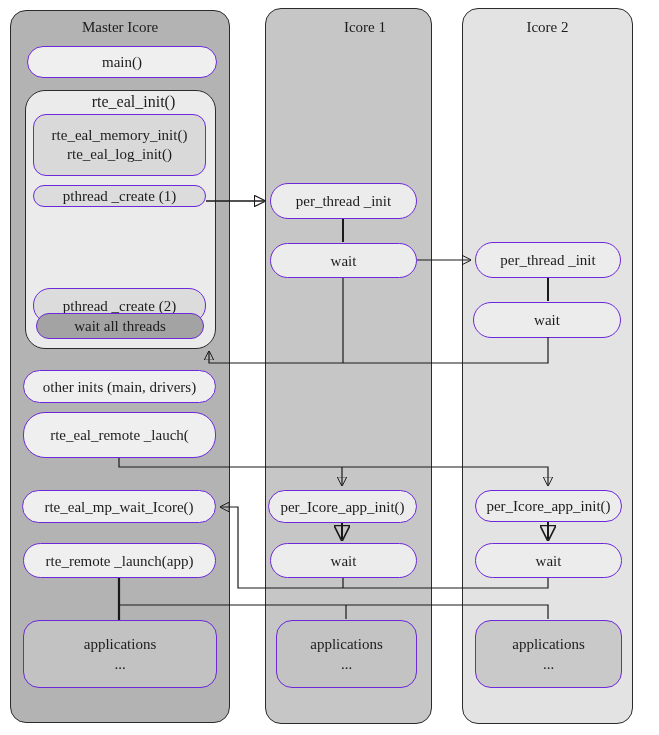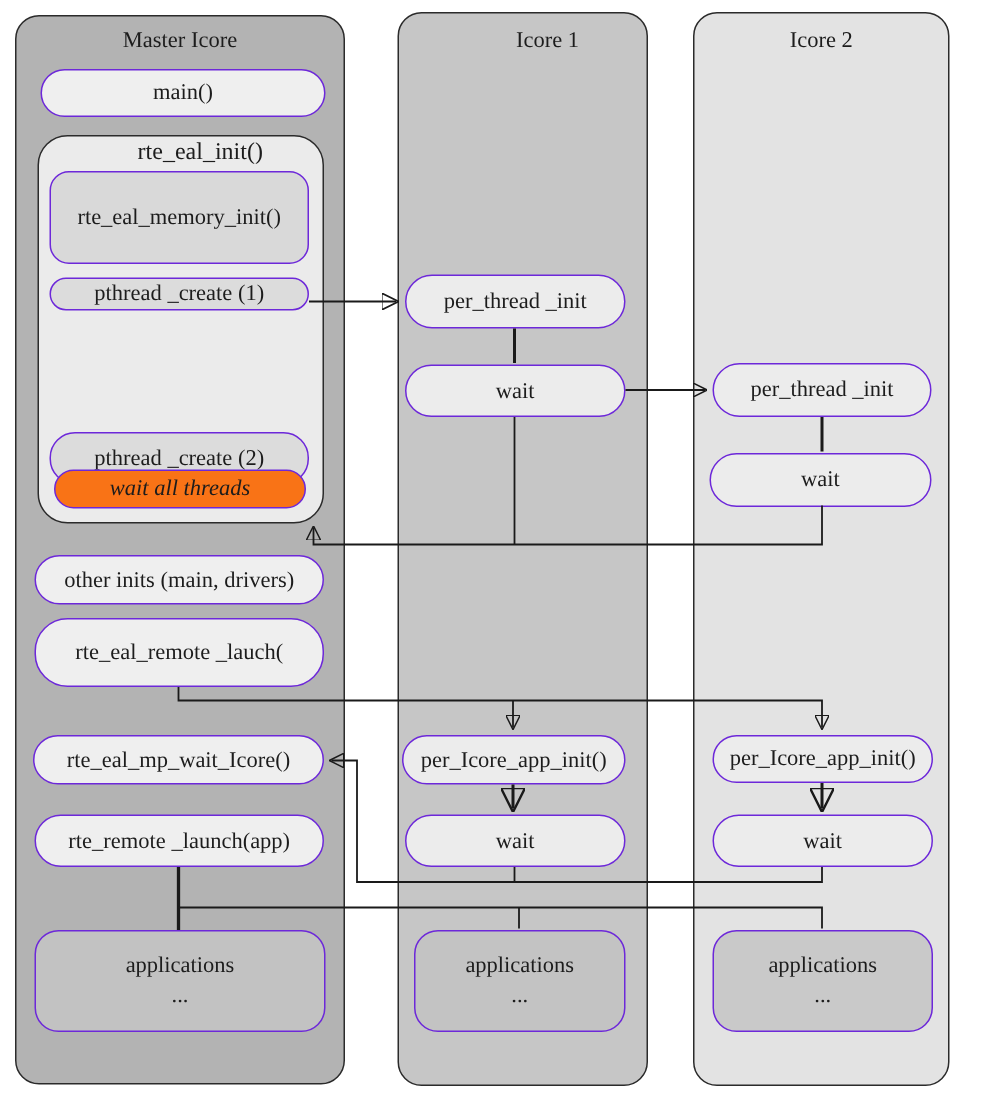--- a/index.html
+++ b/index.html
@@ -26,21 +26,21 @@
     position:absolute;border:1px solid #2b2b2b;border-radius:20px;box-sizing:border-box;
     background:#ebebeb;
   }
   .grp-title{position:absolute;left:38px;top:92px;width:191px;text-align:center;font-size:16px;height:20px;line-height:20px;}
   
   .b-main{left:27px;top:46px;width:190px;height:32px;}
   .b-ealgrp{left:25px;top:90px;width:191px;height:259px;}
   .b-meminit{left:33px;top:98px;width:173px;height:62px;border-radius:13px;background:#d9d9d9;line-height:19px;margin-top:16px;}
   .b-pth1{left:33px;top:185px;width:173px;height:22px;background:#dcdcdc;}
   .b-pth2{left:33px;top:243px;width:173px;height:35px;background:#dcdcdc;margin-top:45px;}
-  .b-waitall{left:36px;top:313px;width:168px;height:26px;border-radius:13px;background:#f97316;font-style:italic;}
+  .b-waitall{left:36px;top:313px;width:168px;height:26px;border-radius:13px;background:#a3a3a3;}
   .b-otherinits{left:23px;top:370px;width:193px;height:33px;}
   .b-remlauch{left:23px;top:412px;width:193px;height:46px;border-radius:22px;line-height:19px;gap:31px;}
   .b-mpwait{left:22px;top:490px;width:194px;height:33px;}
   .b-remlaunchapp{left:23px;top:543px;width:193px;height:35px;border-radius:18px;}
   .b-appm{left:23px;top:620px;width:194px;height:68px;border-radius:16px;background:#c2c2c2;line-height:20px;}
   
   .b-pti1{left:270px;top:183px;width:147px;height:36px;border-radius:18px;background:#ececec;}
   .b-wait1a{left:270px;top:243px;width:147px;height:35px;border-radius:18px;background:#ececec;}
   .b-pia1{left:268px;top:490px;width:149px;height:33px;background:#ececec;}
   .b-wait1b{left:270px;top:543px;width:147px;height:35px;border-radius:18px;background:#ececec;}
@@ -65,20 +65,21 @@
 <div class="col-title t-icore1">Icore 1</div>
 <div class="col-title t-icore2">Icore 2</div>
 
 <div class="box pill b-main">main()</div>
 
 <div class="grp b-ealgrp"></div>
 <div class="grp-title">rte_eal_init()</div>
 
 <div class="box b-meminit">
   <span>rte_eal_memory_init()</span>
+  <span>rte_eal_log_init()</span>
 </div>
 
 <div class="box pill b-pth1">pthread _create (1)</div>
 <div class="box pill b-pth2">pthread _create (2)</div>
 <div class="box b-waitall">wait all threads</div>
 
 <div class="box pill b-otherinits">other inits (main, drivers)</div>
 
 <div class="box b-remlauch">
   <span>rte_eal_remote _lauch(</span>

